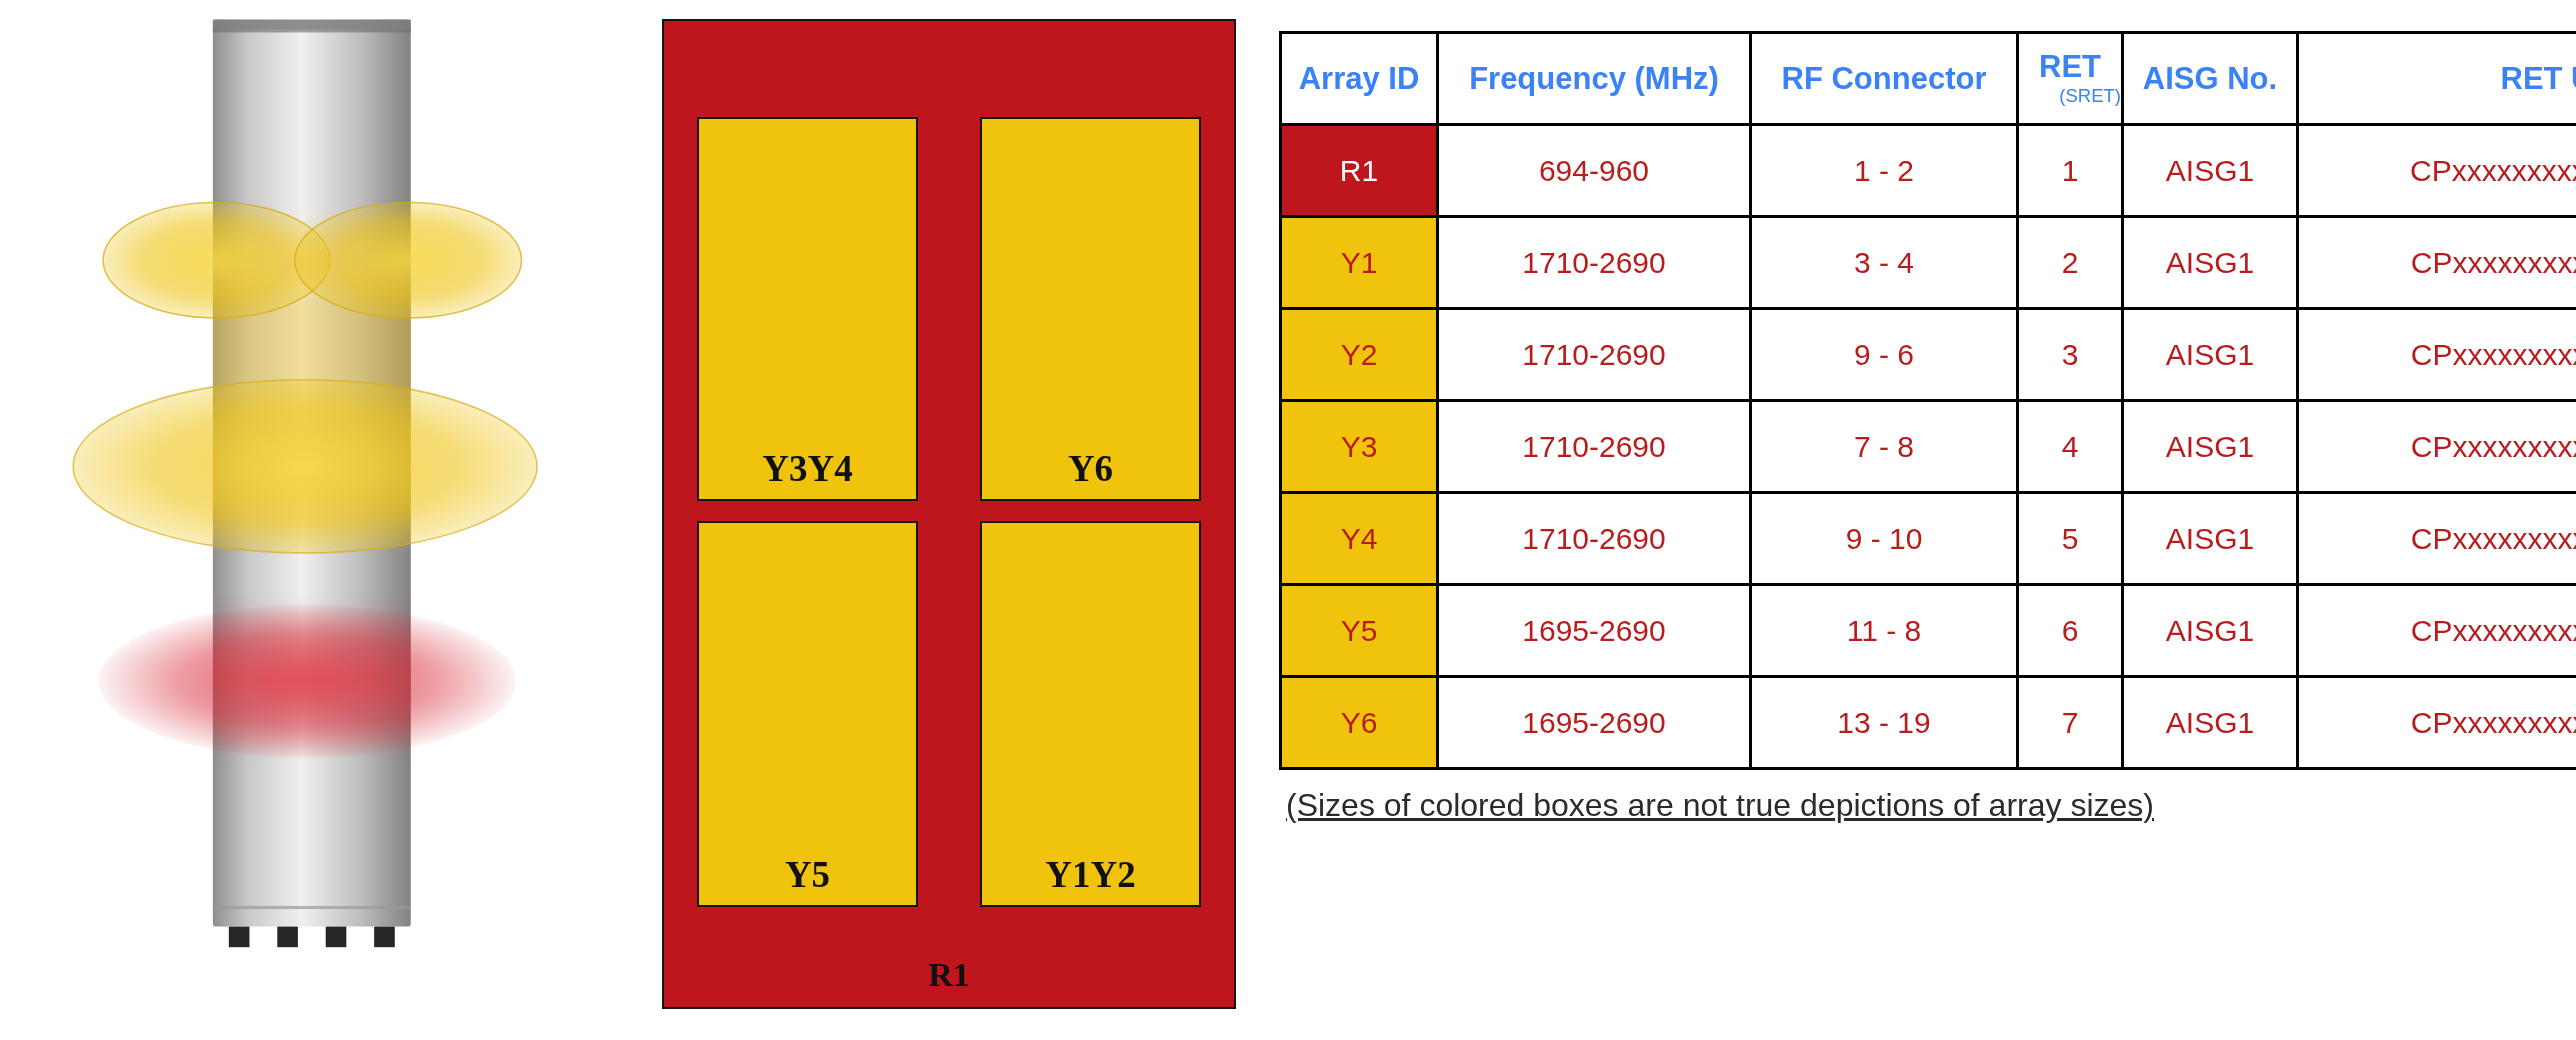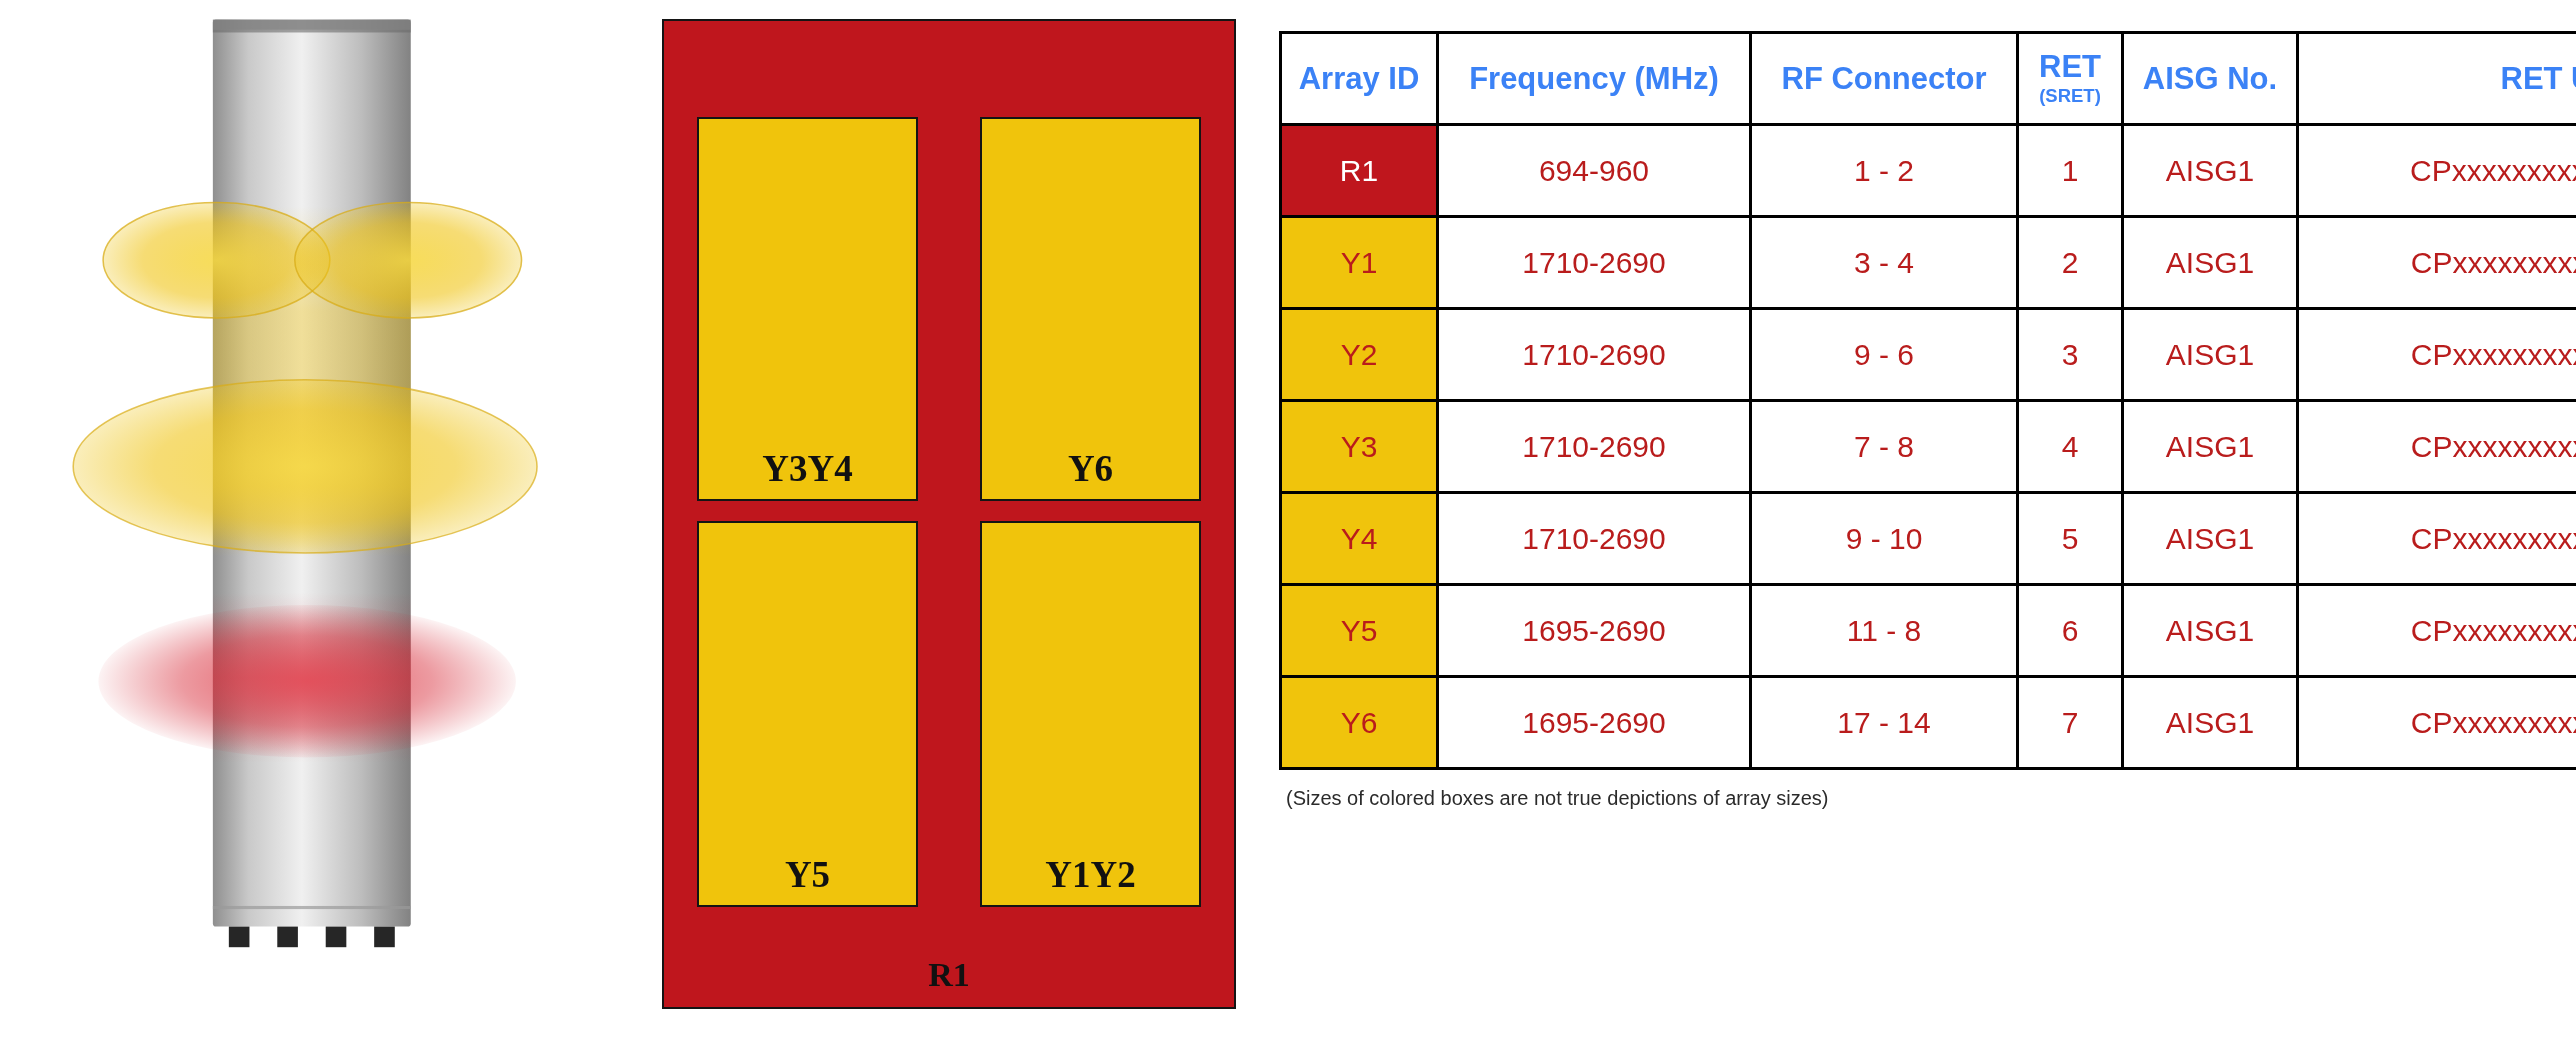--- a/index.html
+++ b/index.html
@@ -61,27 +61,27 @@
   }
   #port-table th {
     font-size: 31px; font-weight: 700; color: #3b82f6;
     background: #ffffff;
   }
   #port-table td {
     font-size: 30px; font-weight: 400; color: #b91c1c;
     background: #ffffff;
   }
   .ret-th .ret-main { line-height: 1.05; }
-  .ret-th .sret { font-size: 18.5px; font-weight: 700; line-height: 1.1; margin-top: 2.1px; }
+  .ret-th .sret { font-size: 18.5px; font-weight: 400; line-height: 1.1; margin-top: 2.1px; text-align: right; }
   .id-cell { background: var(--cell-bg, #ffffff) !important; }
   .id-white { color: #ffffff !important; }
 
   #caption-note {
     position: absolute; left: 1286px; top: 787px;
-    font-size: 20px; color: #2b2b2b; font-weight: 400;
+    font-size: 32px; color: #2b2b2b; font-weight: 400; text-decoration: underline;
   }
 </style>
 </head>
 <body>
 
 <div id="canvas">
 
   <svg id="antenna-svg" width="670" height="1041" viewBox="0 0 1300 2020">
     <defs>
       <linearGradient id="mastGrad" x1="0" y1="0" x2="1" y2="0">
@@ -221,21 +221,21 @@
         <td class="id-cell" style="--cell-bg: #f0c40c;">Y5</td>
         <td>1695-2690</td>
         <td>11 - 8</td>
         <td>6</td>
         <td>AISG1</td>
         <td>CPxxxxxxxxxxxxxxxY5</td>
       </tr>
       <tr>
         <td class="id-cell" style="--cell-bg: #f0c40c;">Y6</td>
         <td>1695-2690</td>
-        <td>17 - 14</td>
+        <td>13 - 19</td>
         <td>7</td>
         <td>AISG1</td>
         <td>CPxxxxxxxxxxxxxxxY6</td>
       </tr>
     </tbody>
   </table>
 
   <div id="caption-note">(Sizes of colored boxes are not true depictions of array sizes)</div>
 
 </div>

